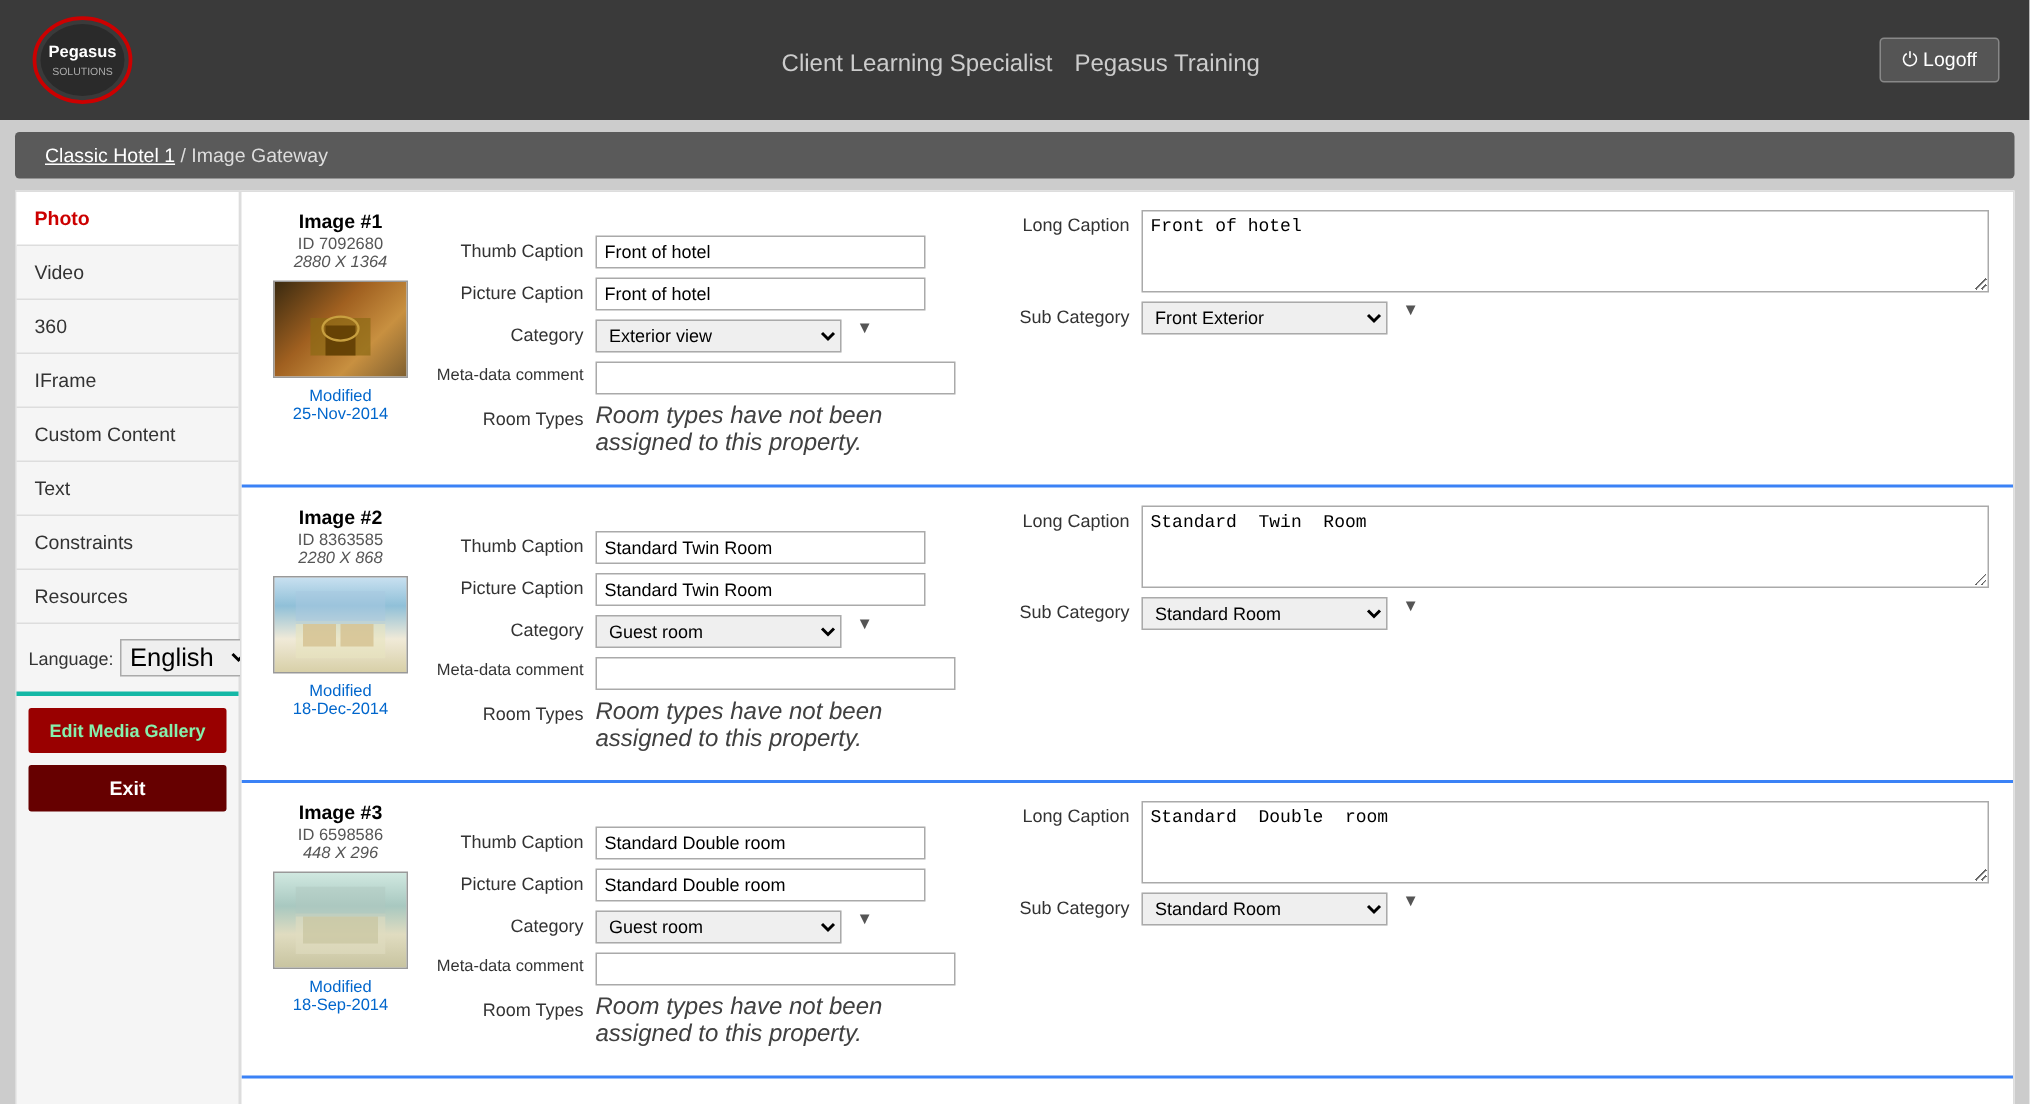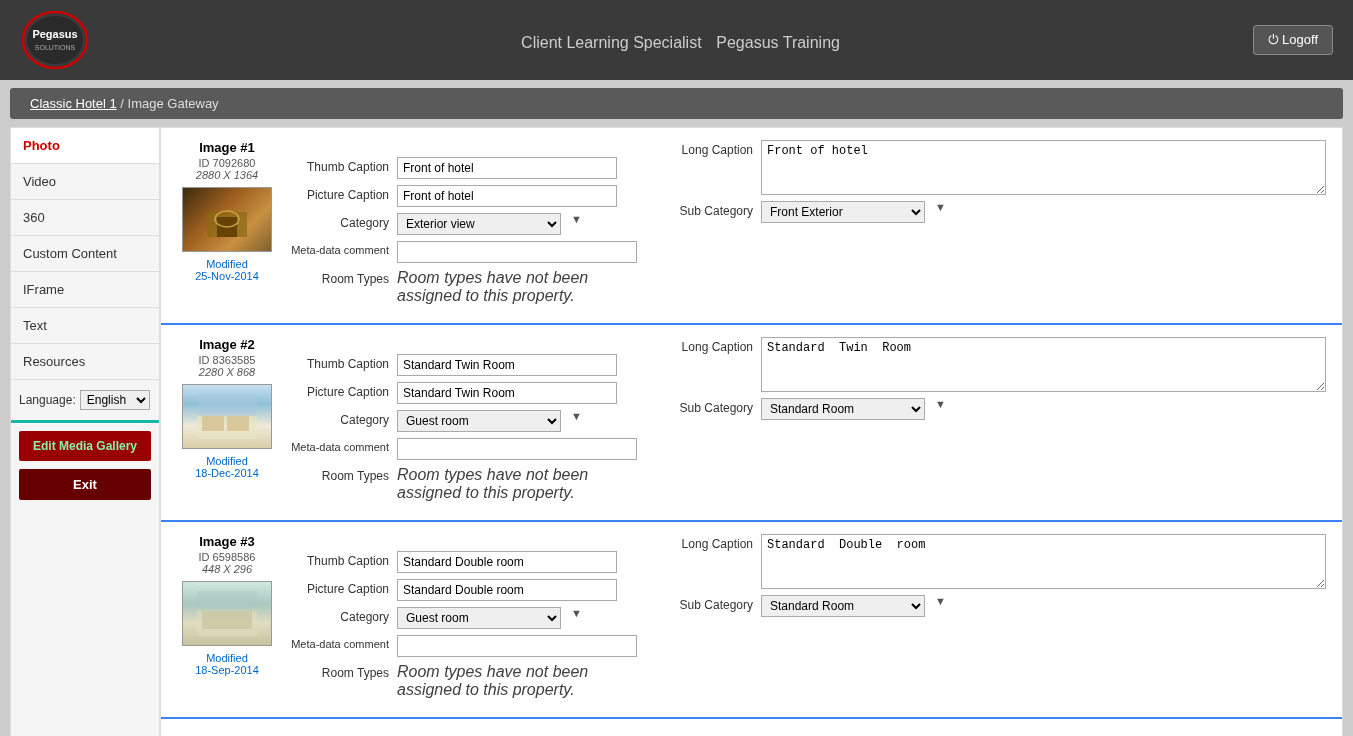--- a/index.html
+++ b/index.html
@@ -89,21 +89,21 @@
     .lang-row {
       padding: 10px 8px;
       border-bottom: 3px solid #14b8a6;
       display: flex;
       align-items: center;
       gap: 4px;
       font-size: 12px;
       color: #333;
     }
     .lang-select {
-      font-size: 12px;
+      font-size: 17px;
       padding: 1px 2px;
       border: 1px solid #aaa;
     }
     .edit-media-btn {
       margin: 8px;
       background: #990000;
       color: #86efac;
       border: none;
       padding: 8px 6px;
       cursor: pointer;
@@ -266,23 +266,24 @@
   <span> / </span>
   <span>Image Gateway</span>
 </div>
 
 <div class="main-layout">
 
   <div class="sidebar">
     <div class="sidebar-item active">Photo</div>
     <div class="sidebar-item">Video</div>
     <div class="sidebar-item">360</div>
+    <div class="sidebar-item">IFrame</div>
     <div class="sidebar-item">Custom Content</div>
-    <div class="sidebar-item">IFrame</div>
     <div class="sidebar-item">Text</div>
+    <div class="sidebar-item">Constraints</div>
     <div class="sidebar-item">Resources</div>
 
     <div class="lang-row">
       <span>Language:</span>
       <select class="lang-select">
         <option>English</option>
         <option>French</option>
         <option>German</option>
         <option>Spanish</option>
       </select>

